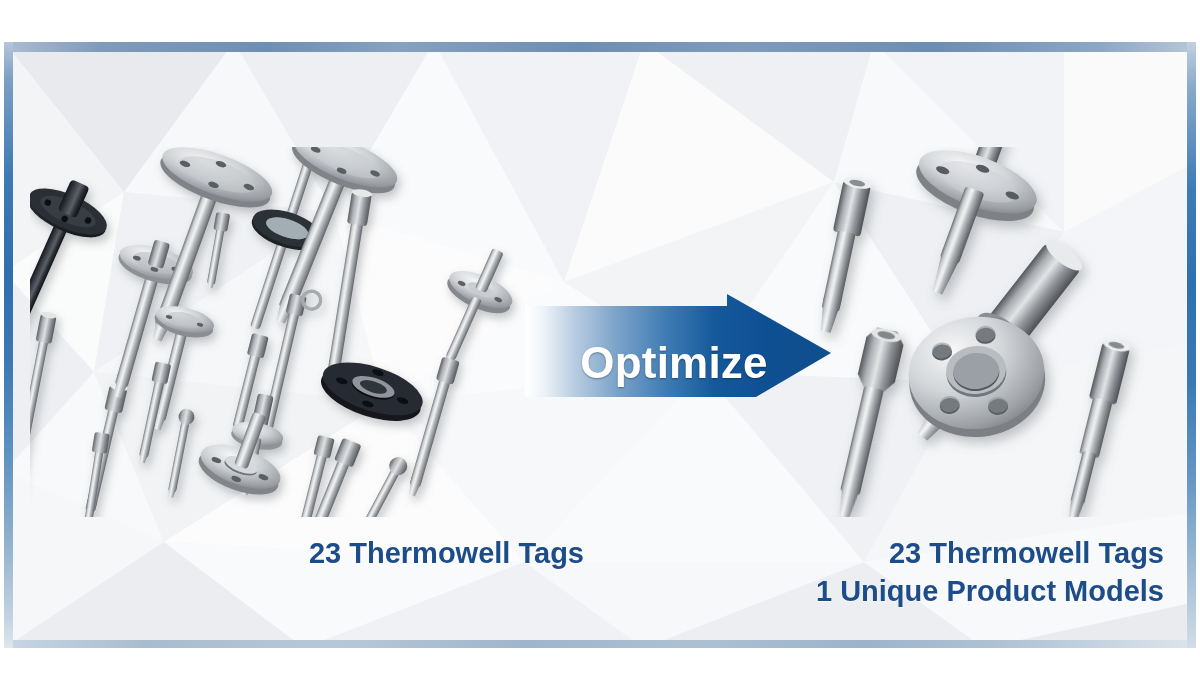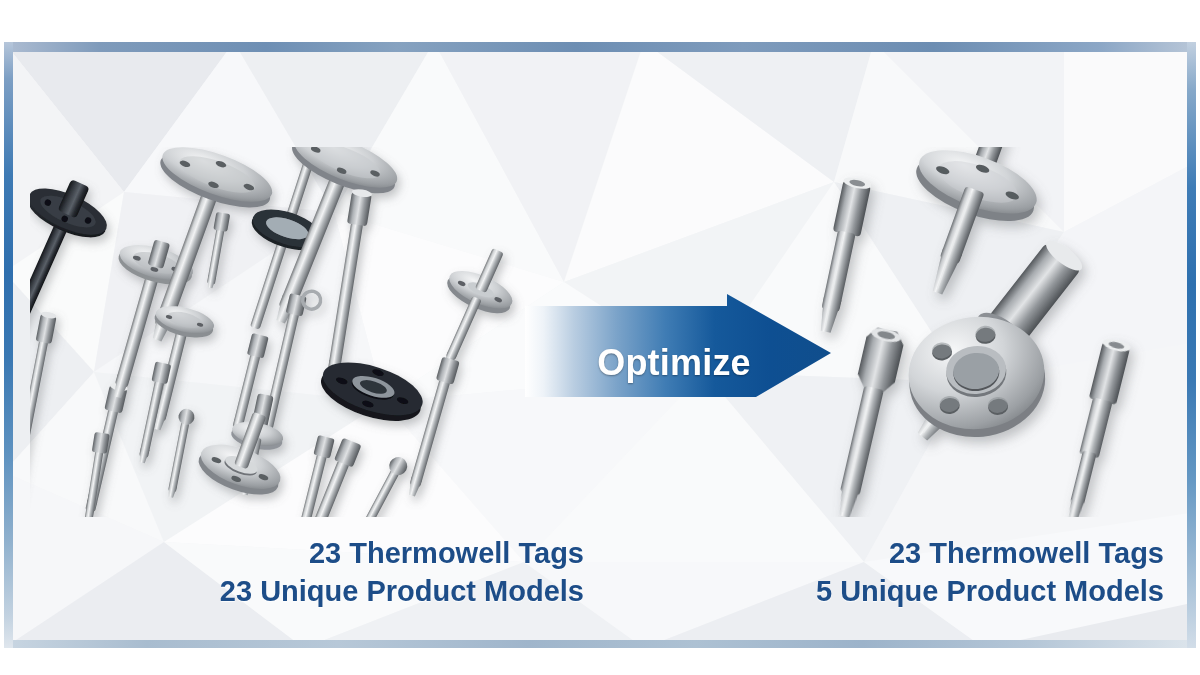--- a/index.html
+++ b/index.html
@@ -78,21 +78,21 @@
     top: 215px;
     width: 320px;
     height: 140px;
   }
   #optimize-label {
     position: absolute;
     left: 560px;
     top: 295px;
     width: 220px;
     text-align: center;
-    font-size: 36px;
+    font-size: 44px;
     font-weight: bold;
     color: #ffffff;
     letter-spacing: 0.2px;
     text-shadow: 0 1px 2px rgba(0,0,0,0.35);
     white-space: nowrap;
     line-height: 52px;
   }
 
   
   .caption {
@@ -516,26 +516,25 @@
           <stop offset="1.00" stop-color="#104e8c"></stop>
         </linearGradient>
       </defs>
       <polygon points="0,60 202,60 202,48 306,107 202,168 202,156 0,156" transform="translate(0,-11)" fill="url(#arrowGrad)"></polygon>
     </svg>
 
     <div id="optimize-label">Optimize</div>
 
     <div id="caption-left" class="caption">
       <span class="caption-line">23 Thermowell Tags</span>
-      <span class="caption-line">23 Unique Product Models</span>
     </div>
 
     <div id="caption-right" class="caption">
       <span class="caption-line">23 Thermowell Tags</span>
-      <span class="caption-line">5 Unique Product Models</span>
+      <span class="caption-line">1 Unique Product Models</span>
     </div>
 
     <div id="frame-top" class="frame-strip"></div>
     <div id="frame-bottom" class="frame-strip"></div>
     <div id="frame-left" class="frame-strip"></div>
     <div id="frame-right" class="frame-strip"></div>
 
   </div>
 </div>
 

